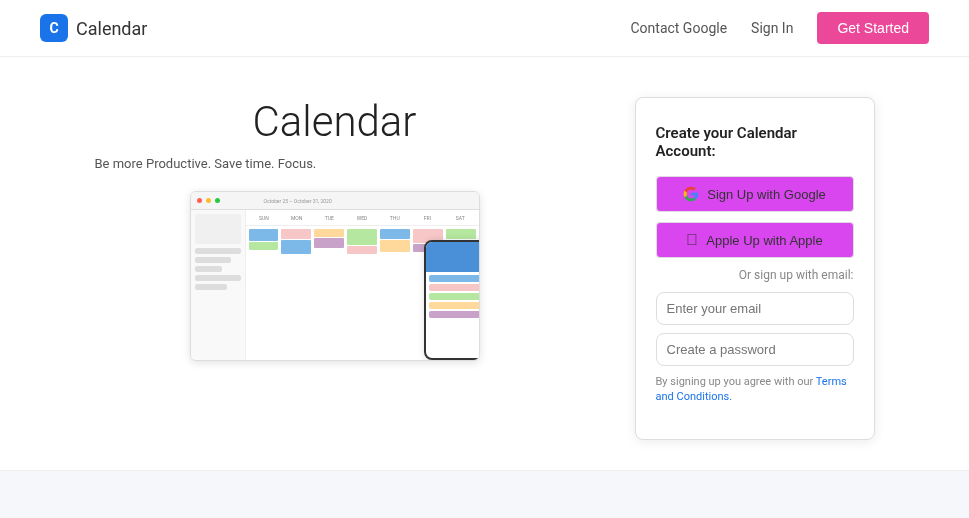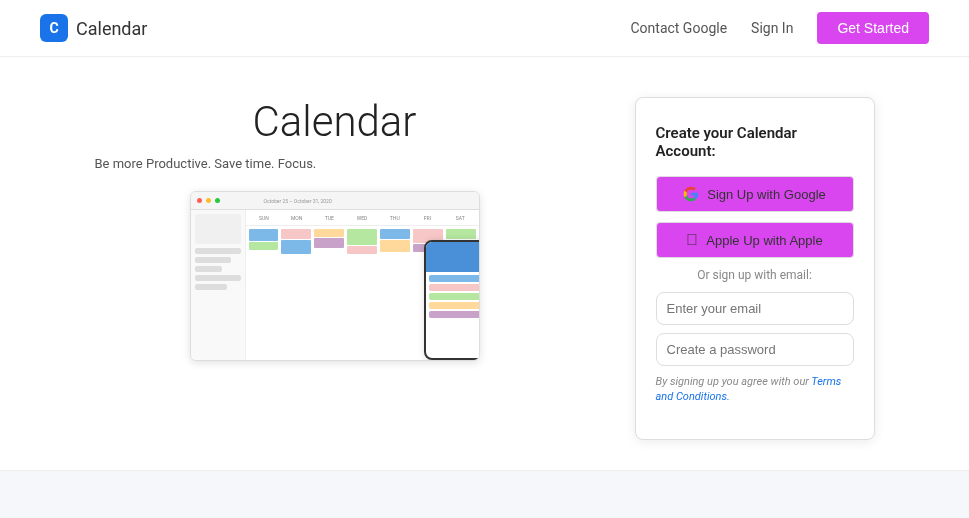--- a/index.html
+++ b/index.html
@@ -13,21 +13,21 @@
     .logo { display: flex; align-items: center; gap: 8px; }
     .logo-icon {
       width: 28px; height: 28px; background: #1a73e8; border-radius: 6px;
       display: flex; align-items: center; justify-content: center;
       color: #fff; font-weight: bold; font-size: 14px;
     }
     .logo-text { font-size: 18px; color: #333; font-weight: 400; }
     .header-nav { display: flex; align-items: center; gap: 24px; }
     .nav-link { font-size: 14px; color: #555; text-decoration: none; cursor: pointer; }
     .btn-get-started {
-      background: #d946ef; color: #fff; border: none; border-radius: 4px;
+      background: #ec4899; color: #fff; border: none; border-radius: 4px;
       padding: 8px 20px; font-size: 14px; cursor: pointer;
     }
 
     
     .hero {
       display: flex; align-items: flex-start; justify-content: center;
       padding: 40px 40px 30px; gap: 60px; min-height: 340px;
       background: #fff;
     }
     .hero-left { flex: 1; max-width: 480px; }
@@ -67,27 +67,27 @@
       padding: 20px; box-shadow: 0 2px 12px rgba(0,0,0,0.08);
       flex-shrink: 0;
     }
     .signup-title { font-size: 15px; font-weight: 600; color: #222; margin-bottom: 16px; margin-top: 6px; }
     .social-btn {
       display: flex; align-items: center; justify-content: center; gap: 8px;
       width: 100%; padding: 9px 12px; border: 1px solid #ddd; border-radius: 4px;
       background: #d946ef; font-size: 13px; color: #333; cursor: pointer; margin-bottom: 10px;
     }
     .apple-icon { font-size: 16px; line-height: 1; }
-    .divider-text { font-size: 12px; color: #888; margin: 10px 0; text-align: center; }
+    .divider-text { font-size: 12px; color: #888; margin: 10px 0; text-align: right; }
     .signup-input {
       width: 100%; border: 1px solid #ddd; border-radius: 8px;
       padding: 8px 10px; font-size: 13px; color: #333; margin-bottom: 8px;
       outline: none;
     }
-    .terms-text { font-size: 11px; color: #888; margin-bottom: 14px; line-height: 1.4; font-style: italic; }
+    .terms-text { font-size: 11px; color: #888; margin-bottom: 14px; line-height: 1.4; }
     .terms-link { color: #1a73e8; text-decoration: none; }
     .btn-try {
       width: 100%; background: #1a73e8; color: #fff; border: none; border-radius: 4px;
       padding: 10px; font-size: 14px; cursor: pointer; font-weight: 500;
     }
 
     
     .trusted-section {
       background: #f5f7fa; padding: 30px 40px 24px;
       border-top: 1px solid #eee;

